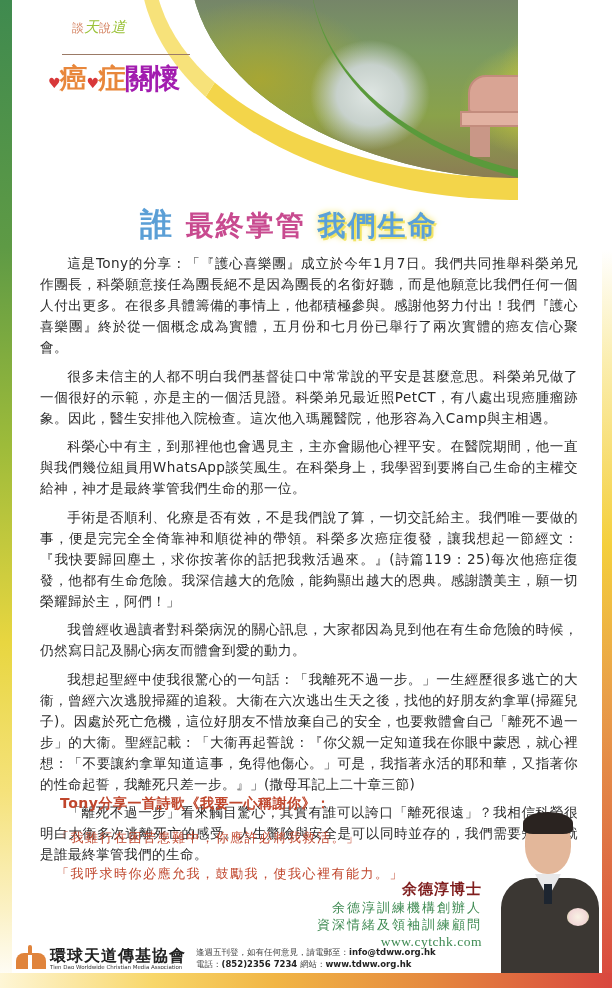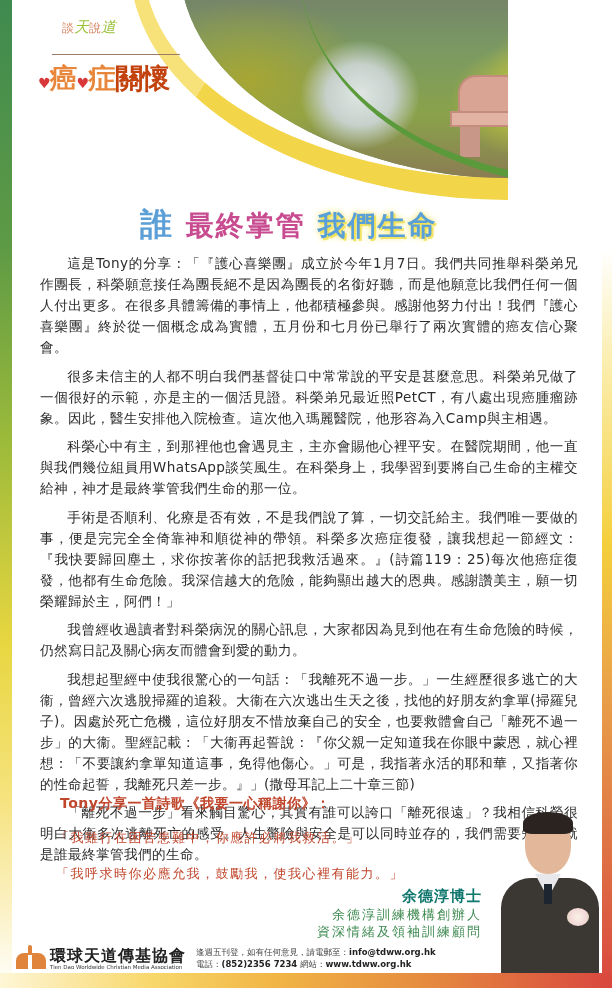--- a/index.html
+++ b/index.html
@@ -4,21 +4,21 @@
 <style>
   * { margin:0; padding:0; box-sizing:border-box; }
   html, body { width:612px; height:988px; overflow:hidden; background:#fff; }
   body { position:relative; font-family:"DejaVu Sans", "Liberation Sans", sans-serif; color:#2a2a2a; }
 
   .left-bar { position:absolute; left:0; top:0; width:12px; height:988px;
     background:linear-gradient(to bottom,#3f8a4f 0%,#5e9a45 25%,#9dbb3a 45%,#e8d640 65%,#f5e27a 80%,#fbf1c4 92%,#fff 100%); }
   .right-bar { position:absolute; right:0; top:250px; width:10px; height:738px;
     background:linear-gradient(to bottom,#fff 0%,#fbeeb0 15%,#f4cf3c 40%,#e9a049 60%,#df7545 80%,#d9473f 100%); }
 
-  .header { position:absolute; left:0; top:0; width:508px; height:200px; overflow:hidden; }
+  .header { position:absolute; left:10px; top:0; width:508px; height:200px; overflow:hidden; }
   .photo-wrap { position:absolute; left:180px; top:-250px; width:700px; height:430px; border-radius:50%;
     overflow:hidden; background:#6c8c4a; }
   .photo { position:absolute; inset:0;
     background:
       radial-gradient(ellipse 60px 55px at 180px 345px, #dfe6e3 0%, #c7d1cc 55%, rgba(190,200,195,0) 100%),
       radial-gradient(ellipse 90px 60px at 360px 350px, #d7d03a 0%, rgba(180,170,40,0) 100%),
       radial-gradient(ellipse 110px 70px at 420px 320px, #cdbf2e 0%, rgba(170,160,40,0) 100%),
       radial-gradient(ellipse 120px 80px at 70px 330px, #a7a634 0%, rgba(150,150,40,0) 100%),
       linear-gradient(to bottom,#6b6556 0%,#74806a 55%,#7b9a62 70%,#8aa24a 85%,#8b7b54 100%); }
   .bench { position:absolute; left:270px; top:325px; width:112px; height:84px; }
@@ -30,37 +30,37 @@
     border-bottom:22px solid #f3d54a; border-left:14px solid #f7e27a; pointer-events:none; }
   .swoosh2 { position:absolute; left:300px; top:-250px; width:600px; height:438px; border-radius:50%;
     border-bottom:8px solid #5a9a3b; pointer-events:none; }
 
   .logo-top { position:absolute; left:52px; top:18px; width:130px; height:86px; }
   .logo-top .l1 { position:absolute; left:10px; top:0; font-family:"DejaVu Serif", serif; font-size:15px; color:#9bc23a; font-style:italic; white-space:nowrap; }
   .logo-top .l1 .sm { color:#d58564; font-size:12px; font-style:normal; }
   .logo-top .rule { position:absolute; left:0; top:36px; width:128px; height:1px; background:#9b7a66; }
   .logo-top .l2 { position:absolute; left:-14px; top:42px; font-family:"DejaVu Serif", serif; font-size:28px; font-weight:bold; white-space:nowrap; letter-spacing:-1px; }
   .logo-top .l2 .o { color:#e8873b; }
-  .logo-top .l2 .b { color:#c2410c; }
+  .logo-top .l2 .b { color:#a21caf; }
   .heart { color:#d8383a; font-size:14px; }
 
   .title { position:absolute; left:140px; top:203px; width:340px; height:40px; text-align:left; font-size:28px; font-weight:bold; white-space:nowrap; letter-spacing:2px; }
   .title .t1 { color:#5b9fd6; font-size:32px; }
   .title .t2 { color:#c84a8f; }
   .title .t3 { color:#5aa0d8; text-shadow:0 0 6px #f3e04a, 2px 2px 0 #f2e56a; }
 
   .body { position:absolute; left:40px; top:253px; width:538px; font-size:13.6px; line-height:21px; letter-spacing:0.4px; color:#2b2b2b; }
   .body p { text-indent:2em; margin-bottom:7.5px; text-align:justify; }
 
   .poem { position:absolute; left:60px; top:795px; width:360px; }
   .poem .ph { color:#c0462c; font-weight:bold; font-size:14px; margin-bottom:8px; letter-spacing:0.5px; }
   .poem .pl { color:#c0462c; font-size:13px; line-height:22px; letter-spacing:1.5px; margin-left:-4px;margin-top:14px; }
 
   .author { position:absolute; right:130px; top:880px; text-align:right; }
-  .author .an { color:#0f766e; font-weight:bold; font-size:15px; letter-spacing:1px;margin-top:7px; }
+  .author .an { color:#7f1d1d; font-weight:bold; font-size:15px; letter-spacing:1px; }
   .author .ar { color:#3e8a52; font-family:"DejaVu Serif", serif; font-size:13px; line-height:17px; letter-spacing:2px; }
   .author .aw { color:#3e8a52; font-family:"Liberation Serif", serif; font-size:13.5px; line-height:17px; letter-spacing:0.5px; }
 
   .portrait { position:absolute; left:495px; top:800px; width:105px; height:175px; overflow:hidden; }
   .portrait .head { position:absolute; left:30px; top:16px; width:46px; height:58px; background:#e3b79a; border-radius:45% 45% 48% 48%; }
   .portrait .hair { position:absolute; left:28px; top:12px; width:50px; height:22px; background:#2a2320; border-radius:50% 50% 20% 20%; }
   .portrait .suit { position:absolute; left:6px; top:78px; width:98px; height:100px; background:#3b3733; border-radius:30px 30px 0 0; }
   .portrait .shirt { position:absolute; left:40px; top:74px; width:26px; height:24px; background:#e8e8ea; clip-path:polygon(0 0,100% 0,50% 100%); }
   .portrait .tie { position:absolute; left:49px; top:84px; width:8px; height:20px; background:#1d2530; }
   .portrait .flower { position:absolute; left:72px; top:108px; width:22px; height:18px; background:radial-gradient(circle,#f8f2e4 0%,#f2d8d8 60%,#c6d48a 100%); border-radius:50%; }
@@ -127,20 +127,21 @@
 <div class="poem">
   <div class="ph">Tony分享一首詩歌《我要一心稱謝你》：</div>
   <div class="pl">「我雖行在困苦患難中，你應許必將我救活。」</div>
   <div class="pl">「我呼求時你必應允我，鼓勵我，使我心裡有能力。」</div>
 </div>
 
 <div class="author">
   <div class="an">余德淳博士</div>
   <div class="ar">余德淳訓練機構創辦人</div>
   <div class="ar">資深情緒及領袖訓練顧問</div>
+  <div class="aw">www.cytchk.com</div>
 </div>
 
 <div class="portrait">
   <div class="suit"></div>
   <div class="shirt"></div>
   <div class="tie"></div>
   <div class="head"></div>
   <div class="hair"></div>
   <div class="flower"></div>
 </div>

